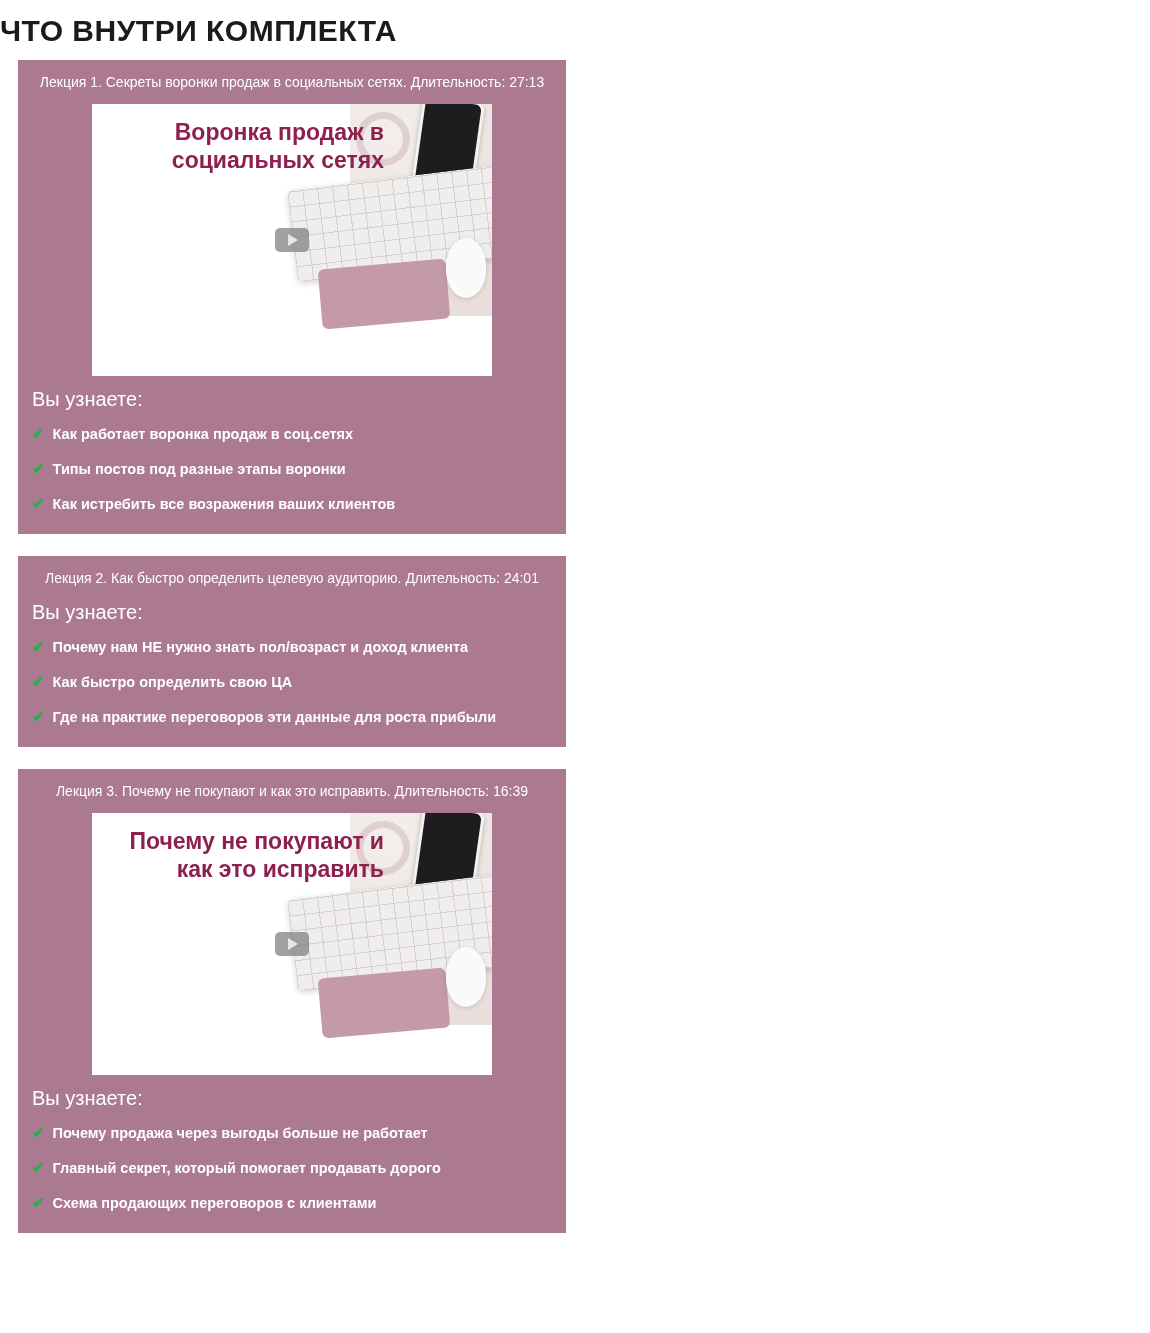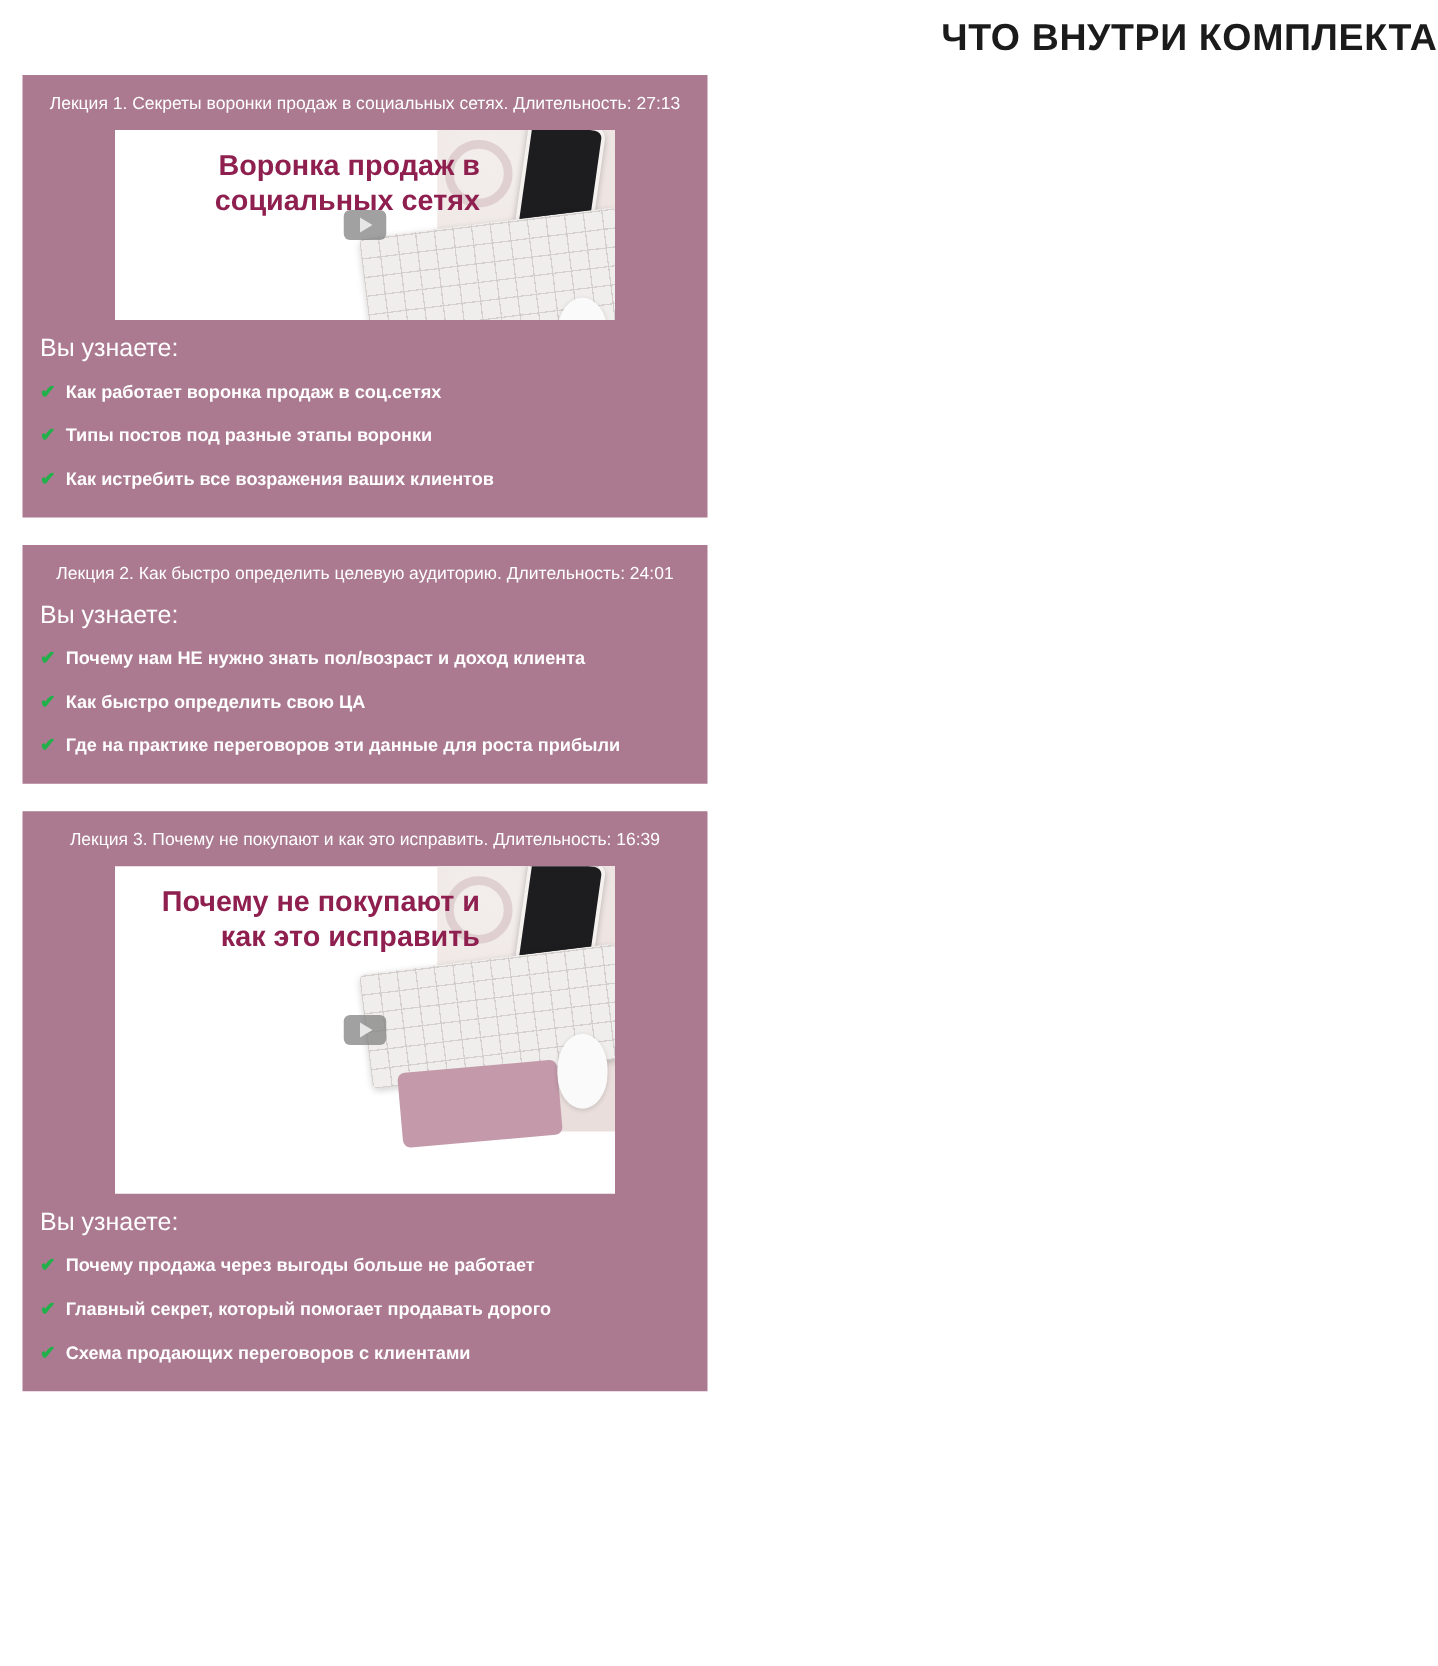--- a/index.html
+++ b/index.html
@@ -8,21 +8,21 @@
     padding: 0;
     background: #ffffff;
     font-family: "Liberation Sans", sans-serif;
   }
   body {
     width: 1150px;
     height: 1333px;
     overflow: hidden;
   }
   .page-title {
-    text-align: right;
+    text-align: left;
     font-size: 30px;
     font-weight: bold;
     color: #1b1b1b;
     letter-spacing: 0.5px;
     padding: 14px 0 12px 0;
     margin: 0;
   }
   .grid {
     display: flex;
     flex-wrap: wrap;
@@ -45,21 +45,21 @@
     margin: 0;
   }
   .thumb-wrap {
     display: flex;
     justify-content: center;
     margin-top: 12px;
   }
   .thumb {
     position: relative;
     width: 400px;
-    height: 152px;
+    height: 272px;
     background: #ffffff;
     overflow: hidden;
   }
   
   .photo {
     position: absolute;
     right: 0; top: 0;
     width: 142px;
     height: 212px;
     background:

